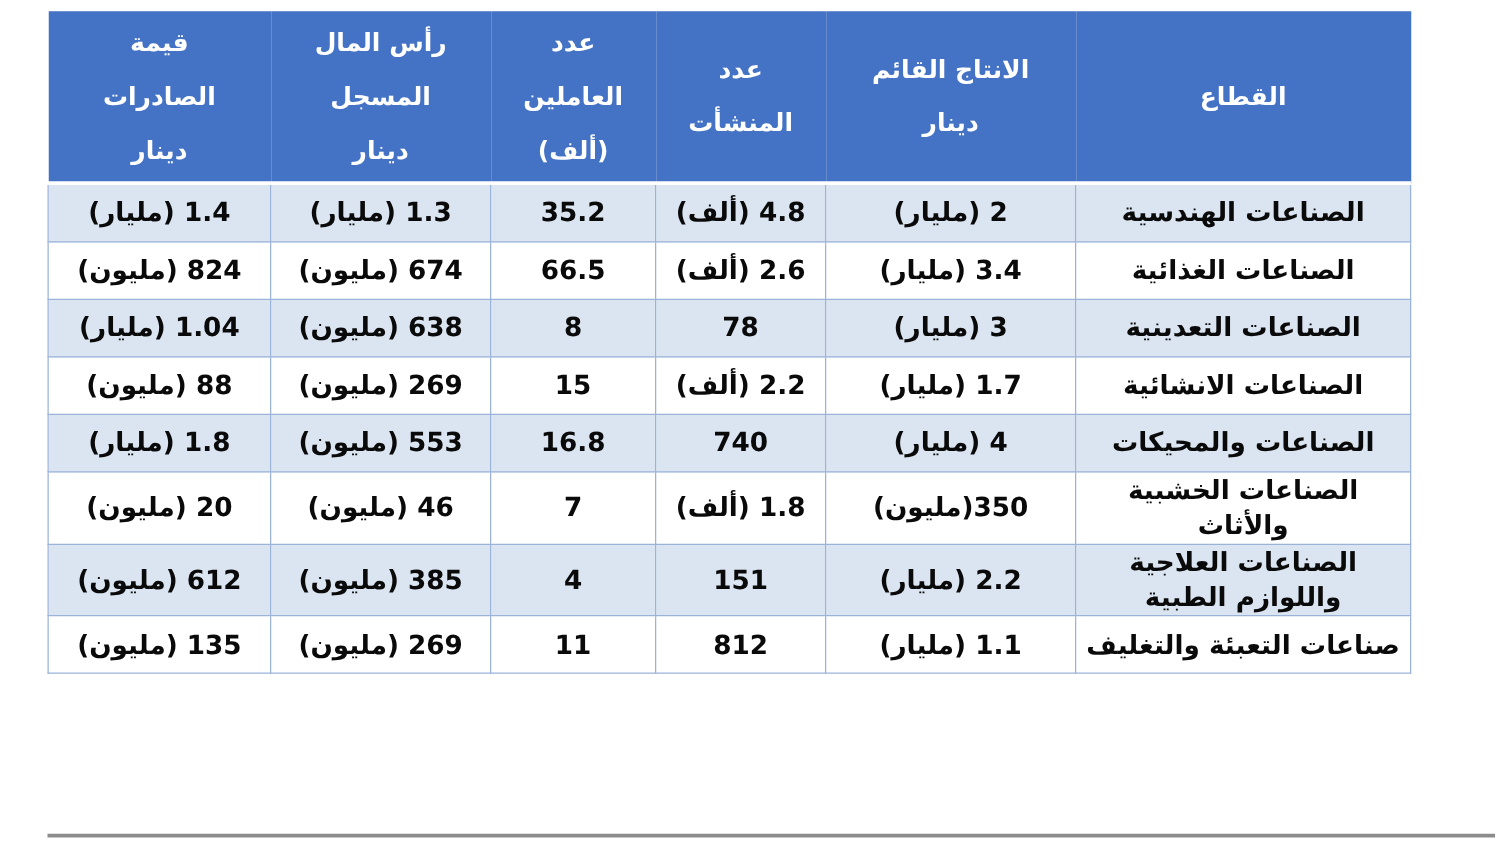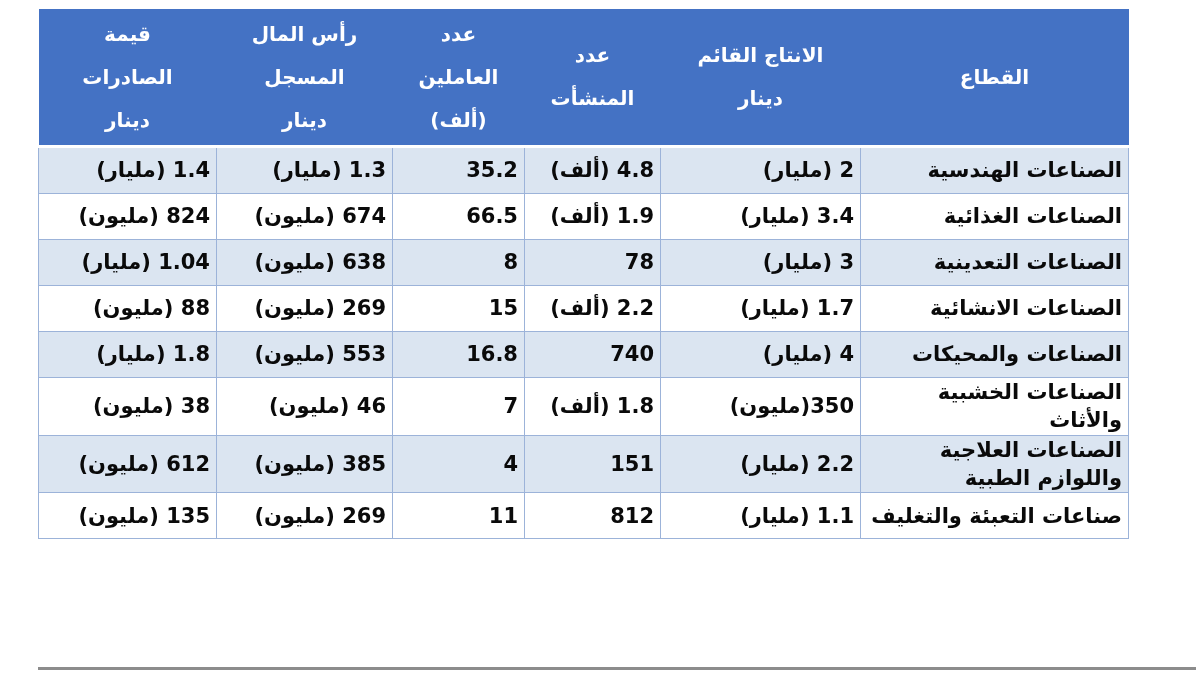--- a/index.html
+++ b/index.html
@@ -33,21 +33,21 @@
     white-space: pre-line;
     line-height: 2.15;
     height: 136px;
     border: none;
     border-bottom: 3px solid #ffffff;
     padding: 0 4px;
   }
   table.industry tbody td {
     border: 1px solid #9cb3d9;
     background-clip: padding-box;
-    text-align: right;
+    text-align: center;
     vertical-align: middle;
     font-weight: bold;
     font-size: 21px;
     color: #0a0a0a;
     height: 45px;
     padding: 0 6px;
     line-height: 1.35;
   }
   table.industry tbody tr:nth-child(odd) td { background-color: #dbe5f1; }
   table.industry tbody tr:nth-child(even) td { background-color: #ffffff; }
@@ -100,21 +100,21 @@
     <td class="c-sector">الصناعات الهندسية</td>
     <td class="c-production">2 (مليار)</td>
     <td class="c-establishments">4.8 (ألف)</td>
     <td class="c-workers">35.2</td>
     <td class="c-capital">1.3 (مليار)</td>
     <td class="c-exports">1.4 (مليار)</td>
   </tr>
         <tr>
     <td class="c-sector">الصناعات الغذائية</td>
     <td class="c-production">3.4 (مليار)</td>
-    <td class="c-establishments">1.9 (ألف)</td>
+    <td class="c-establishments">2.6 (ألف)</td>
     <td class="c-workers">66.5</td>
     <td class="c-capital">674 (مليون)</td>
     <td class="c-exports">824 (مليون)</td>
   </tr>
         <tr>
     <td class="c-sector">الصناعات التعدينية</td>
     <td class="c-production">3 (مليار)</td>
     <td class="c-establishments">78</td>
     <td class="c-workers">8</td>
     <td class="c-capital">638 (مليون)</td>
@@ -135,21 +135,21 @@
     <td class="c-workers">16.8</td>
     <td class="c-capital">553 (مليون)</td>
     <td class="c-exports">1.8 (مليار)</td>
   </tr>
         <tr>
     <td class="c-sector">الصناعات الخشبية والأثاث</td>
     <td class="c-production">350(مليون)</td>
     <td class="c-establishments">1.8 (ألف)</td>
     <td class="c-workers">7</td>
     <td class="c-capital">46 (مليون)</td>
-    <td class="c-exports">38 (مليون)</td>
+    <td class="c-exports">20 (مليون)</td>
   </tr>
         <tr>
     <td class="c-sector">الصناعات العلاجية واللوازم الطبية</td>
     <td class="c-production">2.2 (مليار)</td>
     <td class="c-establishments">151</td>
     <td class="c-workers">4</td>
     <td class="c-capital">385 (مليون)</td>
     <td class="c-exports">612 (مليون)</td>
   </tr>
         <tr>

